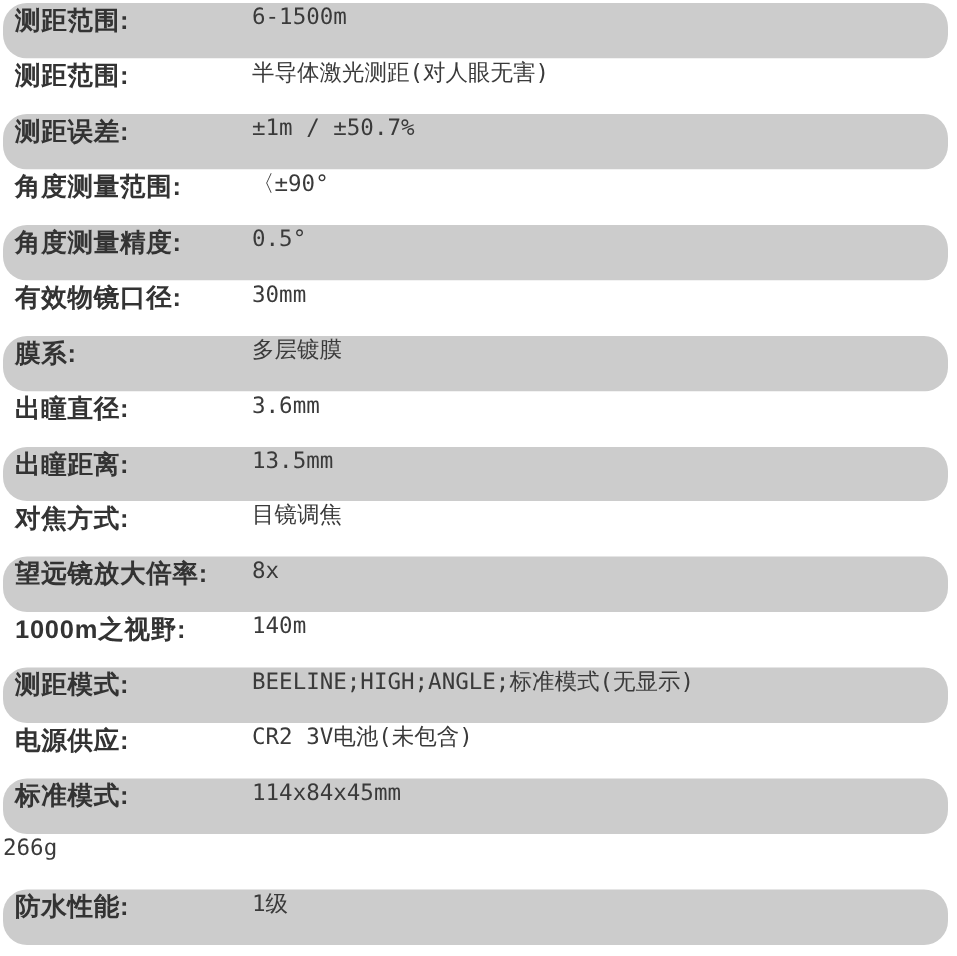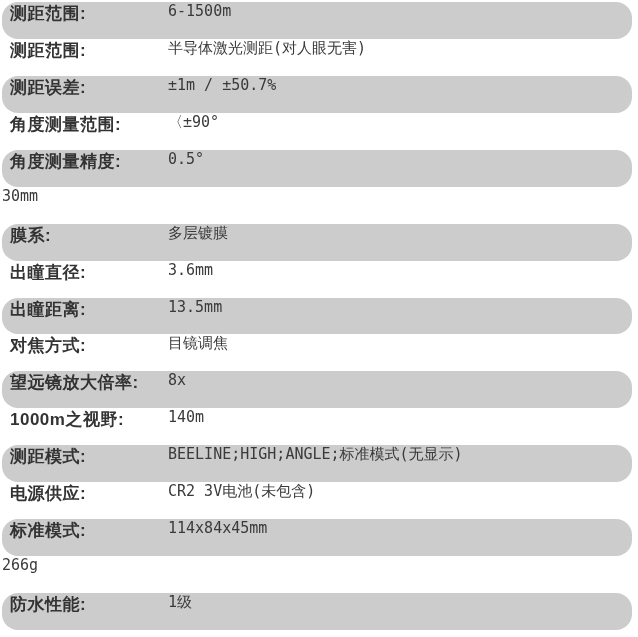--- a/index.html
+++ b/index.html
@@ -67,20 +67,21 @@
   </div>
     <div class="spec-row">
     <div class="spec-label">角度测量范围:</div>
     <div class="spec-value">〈±90°</div>
   </div>
     <div class="spec-row shaded">
     <div class="spec-label">角度测量精度:</div>
     <div class="spec-value">0.5°</div>
   </div>
     <div class="spec-row">
+    <div class="spec-label">有效物镜口径:</div>
     <div class="spec-value">30mm</div>
   </div>
     <div class="spec-row shaded">
     <div class="spec-label">膜系:</div>
     <div class="spec-value">多层镀膜</div>
   </div>
     <div class="spec-row">
     <div class="spec-label">出瞳直径:</div>
     <div class="spec-value">3.6mm</div>
   </div>

